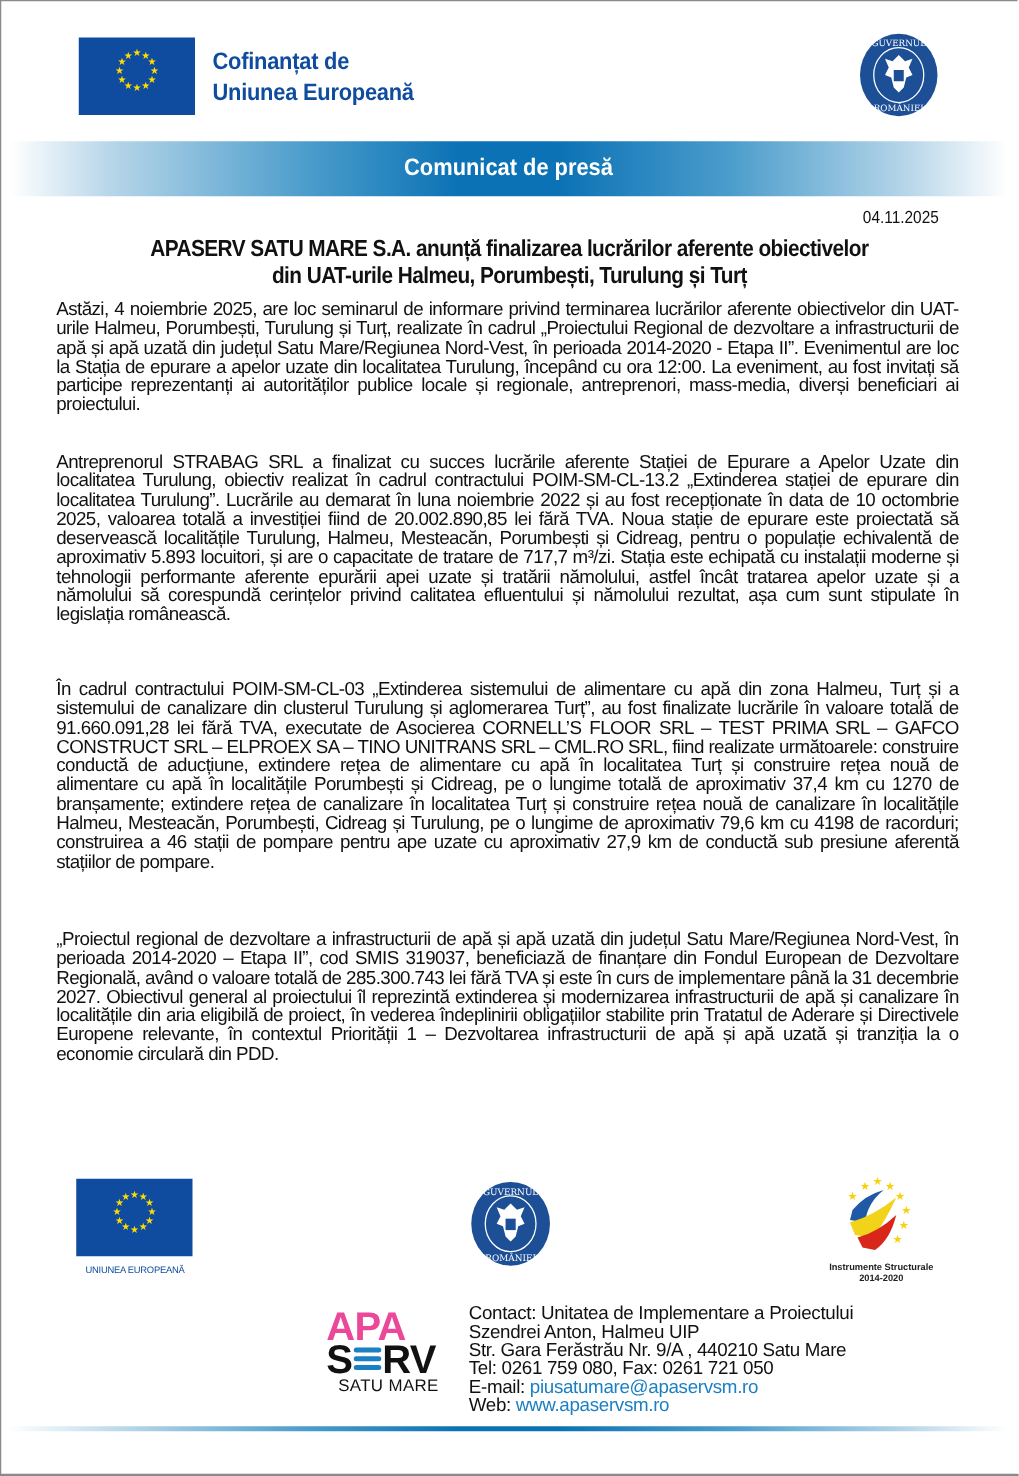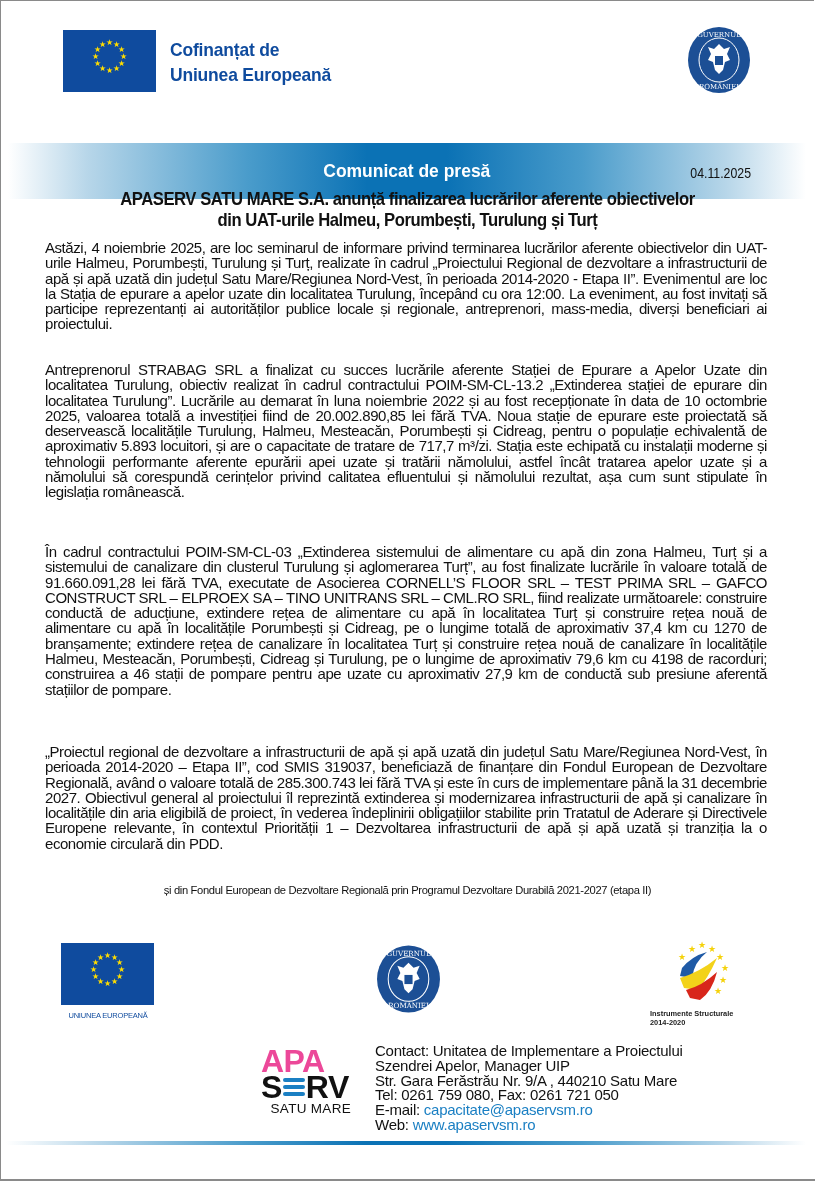--- a/index.html
+++ b/index.html
@@ -18,23 +18,23 @@
   .eu-flag-top { left: 63px; top: 30px; width: 93px; height: 62px; background: #0f4b9e; }
   .eu-flag-top svg, .eu-flag-bottom svg { width: 100%; height: 100%; display: block; }
   .cofin-text {
     left: 170px; top: 37px; color: #0f4b9e; font-family: "Liberation Sans", sans-serif;
     font-weight: bold; font-size: 19px; line-height: 25px; letter-spacing: -0.2px;
     transform: scaleX(0.92); transform-origin: left top;
   }
   .gov-logo-top { left: 686px; top: 26px; width: 66px; height: 68px; }
 
   .press-band {
-    left: 8px; top: 113px; width: 798px; height: 56px;
+    left: 8px; top: 113px; width: 798px; height: 44px;
     background: linear-gradient(to right, #ffffff 0%, #b7d6e9 10%, #4a9ccb 30%, #0b72b5 45%, #0b72b5 55%, #4a9ccb 72%, #b7d6e9 90%, #ffffff 100%);
-    display: flex; align-items: center; justify-content: center; margin-top: 30px;
+    display: flex; align-items: center; justify-content: center;
   }
   .press-band span {
     color: #fff; font-family: "Liberation Sans", sans-serif; font-weight: bold; font-size: 19px;
     transform: scaleX(0.92);
   }
 
   .date { right: 64px; top: 165px; font-size: 14px; font-family: "Liberation Sans", sans-serif; transform: scaleX(0.88); transform-origin: right top; }
 
   .title {
     left: 20px; width: 775px; top: 188px; text-align: center;
@@ -55,21 +55,21 @@
   .funding-note {
     left: 60px; width: 695px; top: 882px; text-align: center;
     font-family: "Liberation Sans", sans-serif; font-size: 11.2px; line-height: 17px; letter-spacing: -0.35px;
   }
 
   
   .eu-flag-bottom { left: 61px; top: 943px; width: 93px; height: 62px; background: #0f4b9e; }
   .eu-label { left: 58px; top: 1011px; width: 100px; text-align: center; color: #0f4b9e; font-family: "Liberation Sans", sans-serif; font-size: 7.5px; letter-spacing: -0.2px; }
   .gov-logo-bottom { left: 375px; top: 944px; width: 67px; height: 70px; }
   .is-logo { left: 662px; top: 938px; width: 82px; height: 70px; }
-  .is-label { left: 650px; top: 1009px; width: 110px; font-family: "Liberation Sans", sans-serif; font-weight: bold; font-size: 7.4px; line-height: 9px; color: #222; }
+  .is-label { left: 650px; top: 1009px; width: 110px; text-align: center; font-family: "Liberation Sans", sans-serif; font-weight: bold; font-size: 7.4px; line-height: 9px; color: #222; }
 
   
   .apaserv-logo { left: 261px; top: 1048px; width: 90px; height: 68px; }
   .apa-line { font-family: "Liberation Sans", sans-serif; font-weight: bold; font-size: 32px; line-height: 26px; color: #ec4899; letter-spacing: -0.5px; }
   .serv-line { font-family: "Liberation Sans", sans-serif; font-weight: bold; font-size: 32px; line-height: 26px; color: #111; display: flex; align-items: center; letter-spacing: -0.5px; }
   .wave-e { display: inline-block; width: 22px; height: 22px; margin: 0 1px; position: relative; }
   .wave-e i { position: absolute; left: 0; width: 22px; height: 4px; border-radius: 2px; background: #1a7fc3; }
   .satu-mare { font-family: "Liberation Sans", sans-serif; font-size: 13.5px; color: #111; letter-spacing: 0.3px; margin-top: 1px; text-align: right; }
 
   .contact {
@@ -141,21 +141,20 @@
     <p>Antreprenorul STRABAG SRL a finalizat cu succes lucrările aferente Stației de Epurare a Apelor Uzate din localitatea Turulung, obiectiv realizat în cadrul contractului POIM-SM-CL-13.2 „Extinderea stației de epurare din localitatea Turulung”. Lucrările au demarat în luna noiembrie 2022 și au fost recepționate în data de 10 octombrie 2025, valoarea totală a investiției fiind de 20.002.890,85 lei fără TVA. Noua stație de epurare este proiectată să deservească localitățile Turulung, Halmeu, Mesteacăn, Porumbești și Cidreag, pentru o populație echivalentă de aproximativ 5.893 locuitori, și are o capacitate de tratare de 717,7 m³/zi. Stația este echipată cu instalații moderne și tehnologii performante aferente epurării apei uzate și tratării nămolului, astfel încât tratarea apelor uzate și a nămolului să corespundă cerințelor privind calitatea efluentului și nămolului rezultat, așa cum sunt stipulate în legislația românească.</p>
   </div>
 <div class="abs body-text p3">
     <p>În cadrul contractului POIM-SM-CL-03 „Extinderea sistemului de alimentare cu apă din zona Halmeu, Turț și a sistemului de canalizare din clusterul Turulung și aglomerarea Turț”, au fost finalizate lucrările în valoare totală de 91.660.091,28 lei fără TVA, executate de Asocierea CORNELL’S FLOOR SRL – TEST PRIMA SRL – GAFCO CONSTRUCT SRL – ELPROEX SA – TINO UNITRANS SRL – CML.RO SRL, fiind realizate următoarele: construire conductă de aducțiune, extindere rețea de alimentare cu apă în localitatea Turț și construire rețea nouă de alimentare cu apă în localitățile Porumbești și Cidreag, pe o lungime totală de aproximativ 37,4 km cu 1270 de branșamente; extindere rețea de canalizare în localitatea Turț și construire rețea nouă de canalizare în localitățile Halmeu, Mesteacăn, Porumbești, Cidreag și Turulung, pe o lungime de aproximativ 79,6 km cu 4198 de racorduri; construirea a 46 stații de pompare pentru ape uzate cu aproximativ 27,9 km de conductă sub presiune aferentă stațiilor de pompare.</p>
   </div>
 <div class="abs body-text p4">
     <p>„Proiectul regional de dezvoltare a infrastructurii de apă și apă uzată din județul Satu Mare/Regiunea Nord-Vest, în perioada 2014-2020 – Etapa II”, cod SMIS 319037, beneficiază de finanțare din Fondul European de Dezvoltare Regională, având o valoare totală de 285.300.743 lei fără TVA și este în curs de implementare până la 31 decembrie 2027. Obiectivul general al proiectului îl reprezintă extinderea și modernizarea infrastructurii de apă și canalizare în localitățile din aria eligibilă de proiect, în vederea îndeplinirii obligațiilor stabilite prin Tratatul de Aderare și Directivele Europene relevante, în contextul Priorității 1 – Dezvoltarea infrastructurii de apă și apă uzată și tranziția la o economie circulară din PDD.</p>
   </div>
 
 <div class="abs funding-note">
-  <div>și din Fondul European de Dezvoltare Regională prin Programul Dezvoltare Durabilă 2021-2027 (etapa II)</div>
 </div>
 
 <div class="abs eu-flag-bottom">
   <svg viewBox="0 0 93 62">
     <g fill="#ffdd00" font-size="8" text-anchor="middle" font-family="DejaVu Sans, sans-serif">
       <text x="46.5" y="15">★</text>
         <text x="53.5" y="17">★</text>
         <text x="58.5" y="22">★</text>
       <text x="60.5" y="29">★</text>
         <text x="58.5" y="36">★</text>
@@ -213,21 +212,21 @@
         <i style="top:9px"></i>
         <i style="top:16px"></i>
       </span>
     <span>RV</span>
   </div>
   <div class="satu-mare">SATU MARE</div>
 </div>
 
 <div class="abs contact">
   <div>Contact: Unitatea de Implementare a Proiectului</div>
-  <div>Szendrei Apelor, Manager UIP</div>
+  <div>Szendrei Anton, Halmeu UIP</div>
   <div>Str. Gara Ferăstrău Nr. 9/A , 440210 Satu Mare</div>
   <div>Tel: 0261 759 080, Fax: 0261 721 050</div>
-  <div><span>E-mail: </span><a>capacitate@apaservsm.ro</a></div>
+  <div><span>E-mail: </span><a>piusatumare@apaservsm.ro</a></div>
   <div><span>Web: </span><a>www.apaservsm.ro</a></div>
 </div>
 
 <div class="abs bottom-rule"></div>
 <div class="abs bottom-frame-line"></div>
 
 </body></html>

